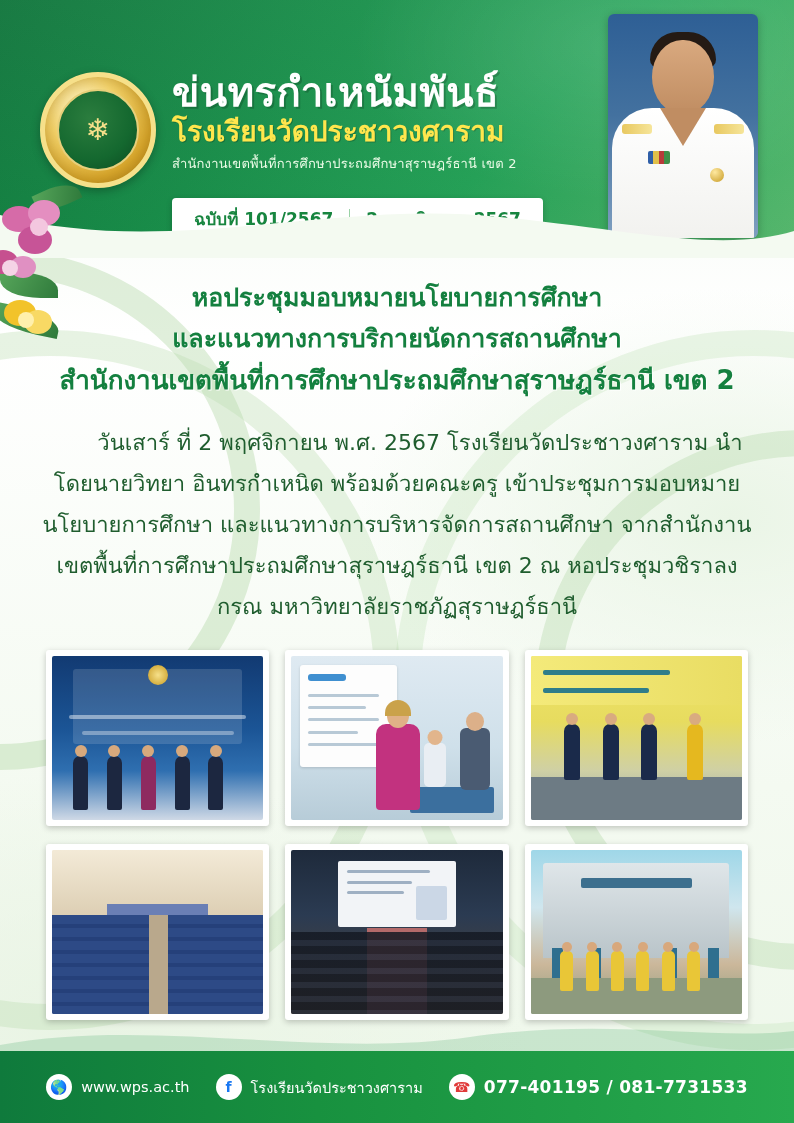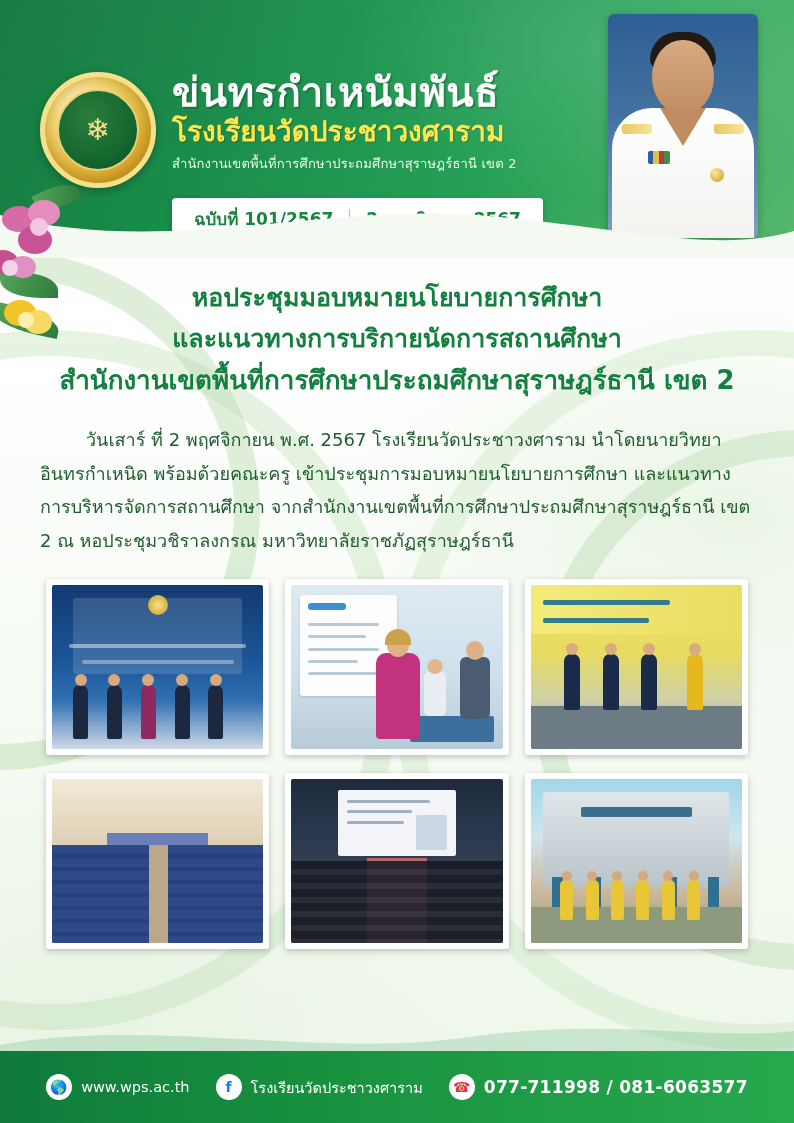--- a/index.html
+++ b/index.html
@@ -175,23 +175,23 @@
     line-height: 1.62;
     text-shadow: 1px 1px 0 rgba(255,255,255,.9);
   }
   .title-line.big { font-size: 26px; }
 
   
   .body-text {
     position:relative;
     margin: 22px 40px 0 40px;
     color:#1f5d2e;
-    font-size: 18px;
+    font-size: 22px;
     line-height: 1.86;
-    text-align: left;
+    text-align: center;
   }
   .body-text .indent { display:inline-block; width: 46px; }
 
   
   .photos {
     position:relative;
     margin: 22px 46px 0 46px;
     display:grid;
     grid-template-columns: repeat(3, 1fr);
     gap: 18px 16px;
@@ -507,18 +507,18 @@
       <div class="fitem">
         <span class="ficon web">🌎</span>
         <span>www.wps.ac.th</span>
       </div>
       <div class="fitem">
         <span class="ficon fb">f</span>
         <span>โรงเรียนวัดประชาวงศาราม</span>
       </div>
       <div class="fitem phone">
         <span class="ficon tel">☎</span>
-        <span>077-711998 / 081-6063577</span>
+        <span>077-401195 / 081-7731533</span>
       </div>
     </div>
   </div>
 
 </div>
 
 </body></html>

